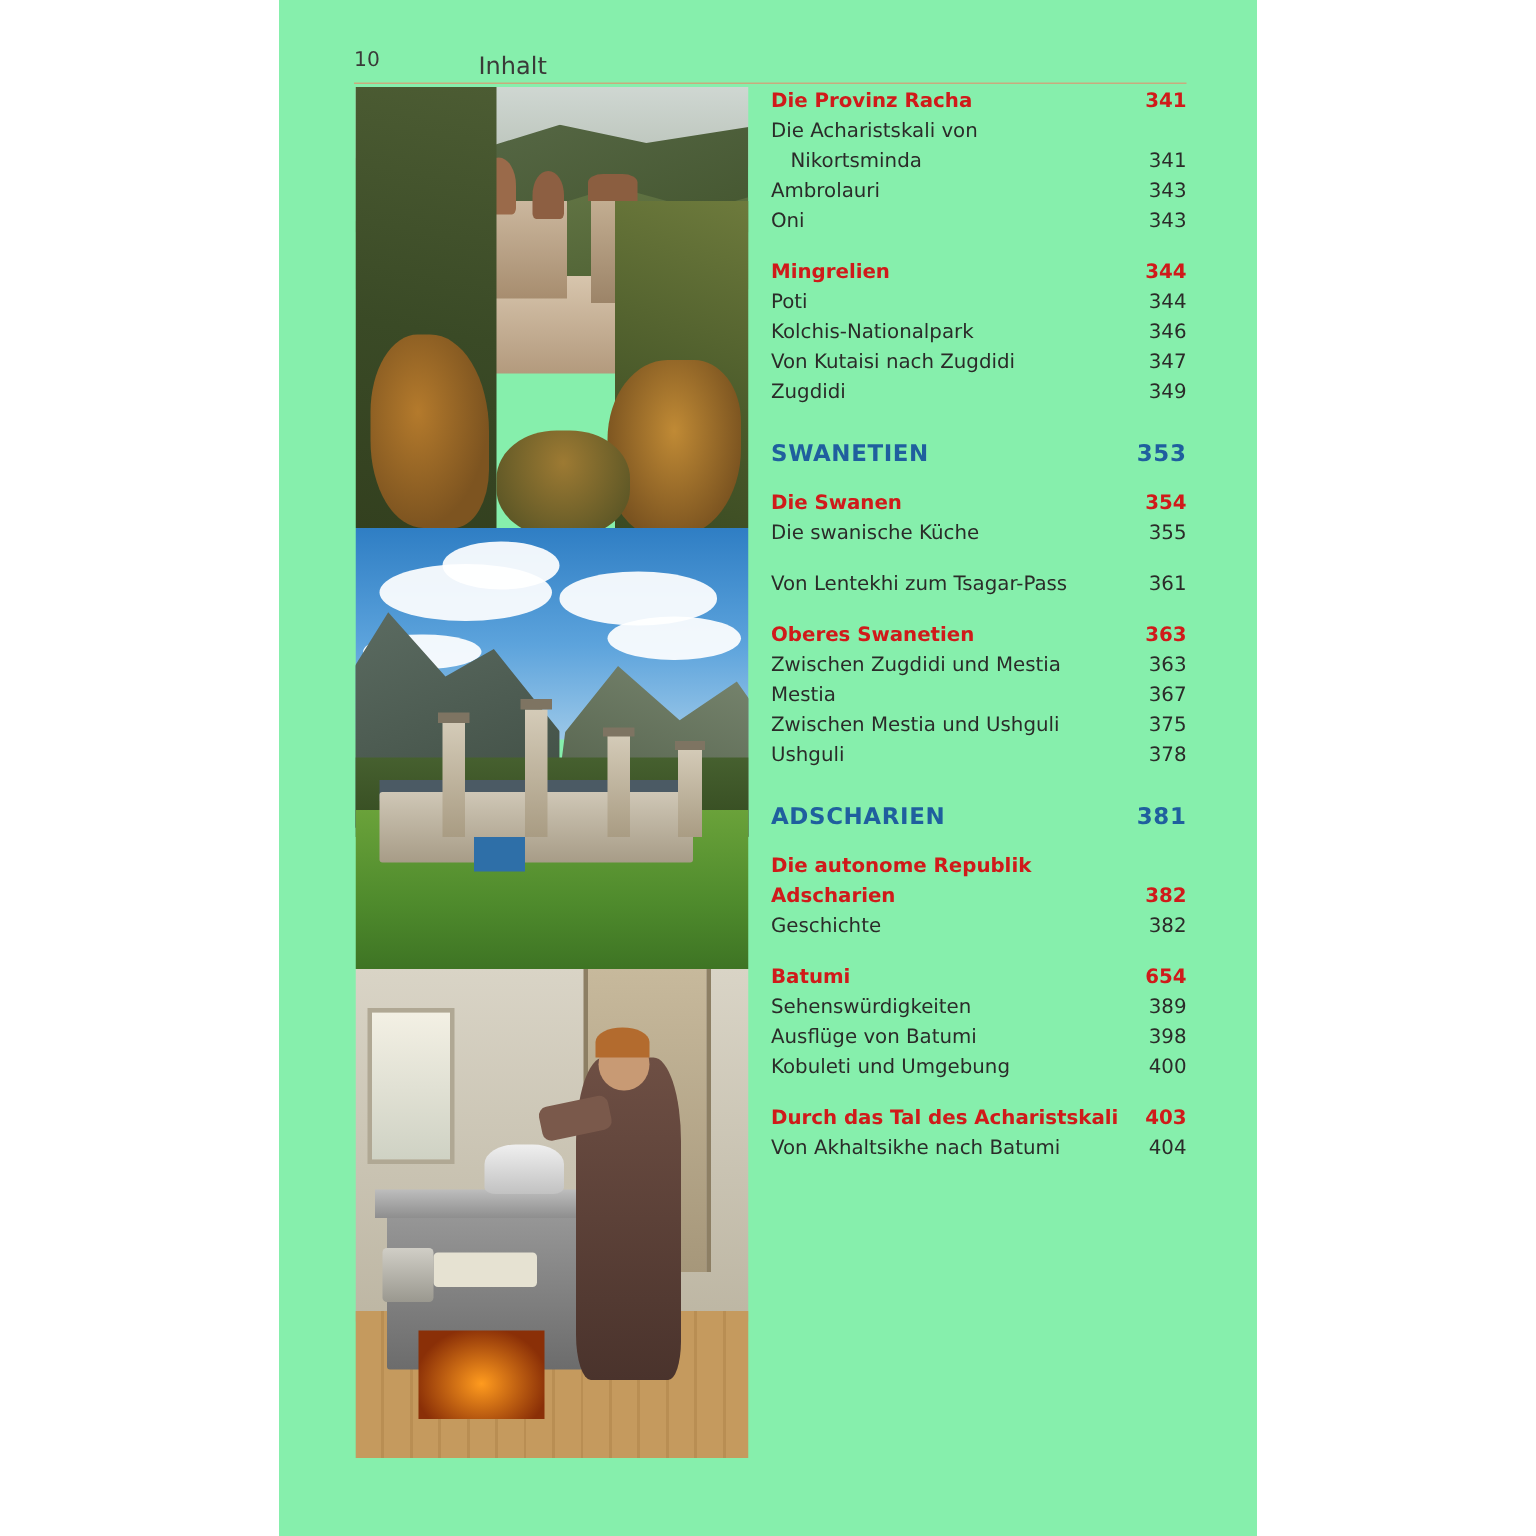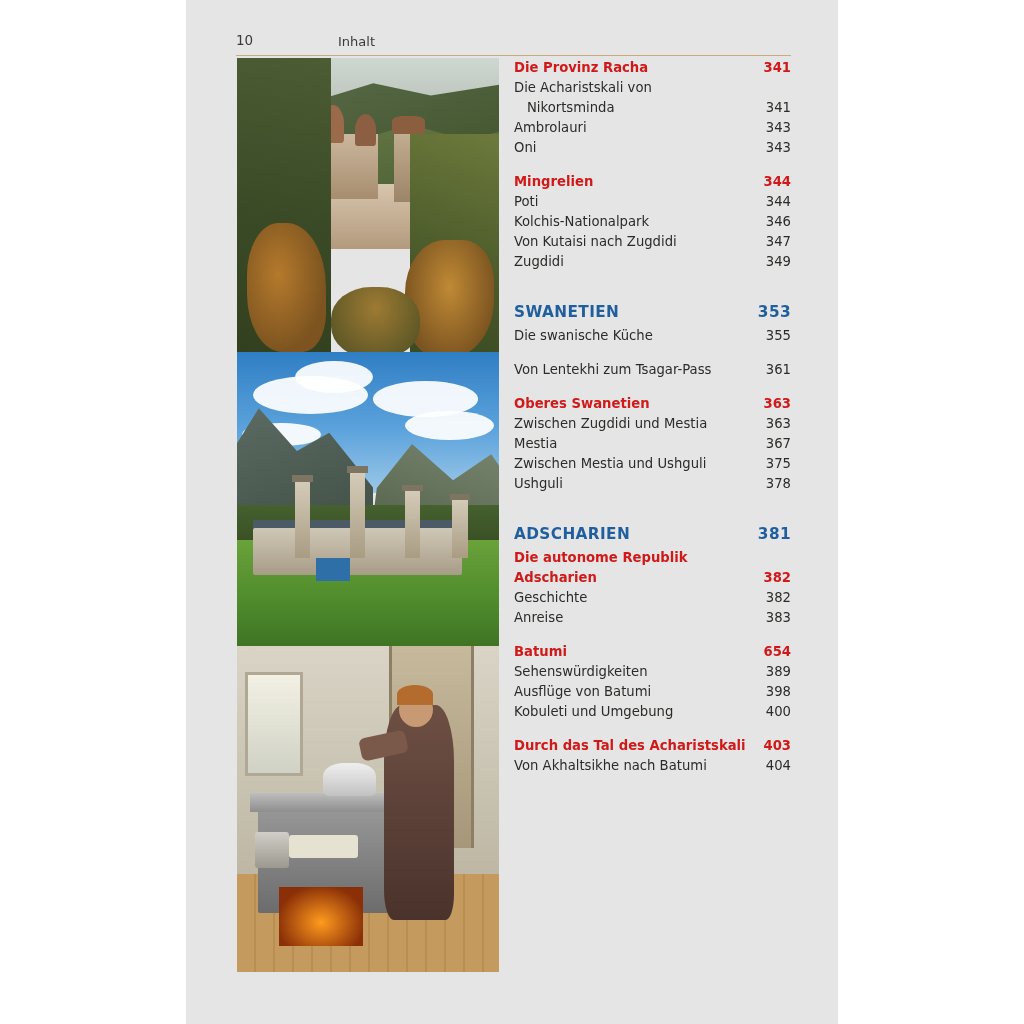--- a/index.html
+++ b/index.html
@@ -9,43 +9,43 @@
     height: 1024px;
     background: #ffffff;
     font-family: "DejaVu Sans", sans-serif;
   }
   #page {
     position: absolute;
     left: 186px;
     top: 0;
     width: 652px;
     height: 1024px;
-    background: #e5e5e5;
+    background: #86efac;
     overflow: hidden;
   }
   
   #header {
     position: absolute;
     left: 50px;
     top: 32px;
     width: 555px;
     height: 22px;
   }
   #header .pagenum {
     position: absolute;
     left: 0;
     top: 0;
     font-size: 13.5px;
     color: #3a3a38;
   }
   #header .label {
     position: absolute;
-    left: 102px;
+    left: 83px;
     top: 2px;
-    font-size: 13px;
+    font-size: 16px;
     color: #3a3a38;
   }
   #rule {
     position: absolute;
     left: 50px;
     top: 55px;
     width: 555px;
     height: 1px;
     background: #c9ab7e;
   }
@@ -272,21 +272,21 @@
   }
   .row .t { display: inline-block; }
   .row .p {
     position: absolute;
     right: 0;
     text-align: right;
   }
   .row.sub .t { padding-left: 13px; }
   .row.head .t, .row.head .p { color: #d01a1a; font-weight: bold; }
   .row.major .t, .row.major .p {
-    color: #1f5f9e; font-weight: bold; font-size: 15.3px; letter-spacing: .4px; margin-top: 10px;
+    color: #1f5f9e; font-weight: bold; font-size: 15.3px; letter-spacing: .4px;
   }
   .gap14 { height: 14px; }
   .gap20 { height: 20px; }
 </style>
 </head>
 <body>
 
 <div id="page">
 
   <div id="header">
@@ -361,36 +361,36 @@
       <div class="row "><span class="t">Oni</span><span class="p">343</span></div>
       <div class="gap14"></div>
       <div class="row head"><span class="t">Mingrelien</span><span class="p">344</span></div>
       <div class="row "><span class="t">Poti</span><span class="p">344</span></div>
       <div class="row "><span class="t">Kolchis-Nationalpark</span><span class="p">346</span></div>
       <div class="row "><span class="t">Von Kutaisi nach Zugdidi</span><span class="p">347</span></div>
       <div class="row "><span class="t">Zugdidi</span><span class="p">349</span></div>
       <div class="gap20"></div>
       <div class="row major"><span class="t">SWANETIEN</span><span class="p">353</span></div>
       <div class="gap14"></div>
+      <div class="row head"><span class="t">Die Swanen</span><span class="p">354</span></div>
       <div class="row "><span class="t">Die swanische Küche</span><span class="p">355</span></div>
       <div class="gap14"></div>
       <div class="row "><span class="t">Von Lentekhi zum Tsagar-Pass</span><span class="p">361</span></div>
       <div class="gap14"></div>
       <div class="row head"><span class="t">Oberes Swanetien</span><span class="p">363</span></div>
       <div class="row "><span class="t">Zwischen Zugdidi und Mestia</span><span class="p">363</span></div>
       <div class="row "><span class="t">Mestia</span><span class="p">367</span></div>
       <div class="row "><span class="t">Zwischen Mestia und Ushguli</span><span class="p">375</span></div>
       <div class="row "><span class="t">Ushguli</span><span class="p">378</span></div>
       <div class="gap20"></div>
       <div class="row major"><span class="t">ADSCHARIEN</span><span class="p">381</span></div>
       <div class="gap14"></div>
       <div class="row head"><span class="t">Die autonome Republik</span><span class="p"></span></div>
       <div class="row head"><span class="t">Adscharien</span><span class="p">382</span></div>
       <div class="row "><span class="t">Geschichte</span><span class="p">382</span></div>
-      <div class="row "><span class="t">Anreise</span><span class="p">383</span></div>
       <div class="gap14"></div>
       <div class="row head"><span class="t">Batumi</span><span class="p">654</span></div>
       <div class="row "><span class="t">Sehenswürdigkeiten</span><span class="p">389</span></div>
       <div class="row "><span class="t">Ausflüge von Batumi</span><span class="p">398</span></div>
       <div class="row "><span class="t">Kobuleti und Umgebung</span><span class="p">400</span></div>
       <div class="gap14"></div>
       <div class="row head"><span class="t">Durch das Tal des Acharistskali</span><span class="p">403</span></div>
       <div class="row "><span class="t">Von Akhaltsikhe nach Batumi</span><span class="p">404</span></div>
     </div>
 

